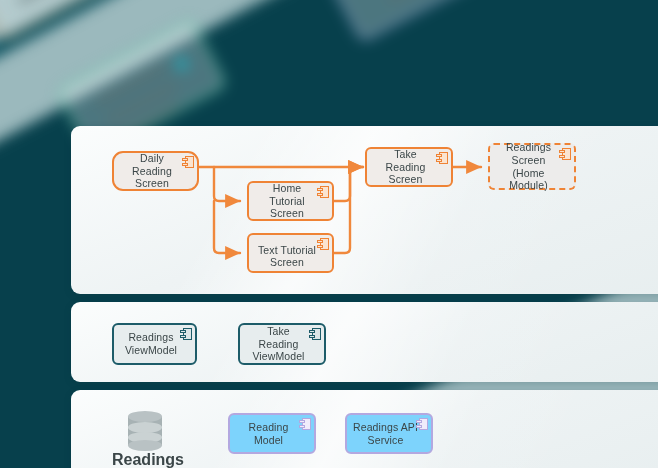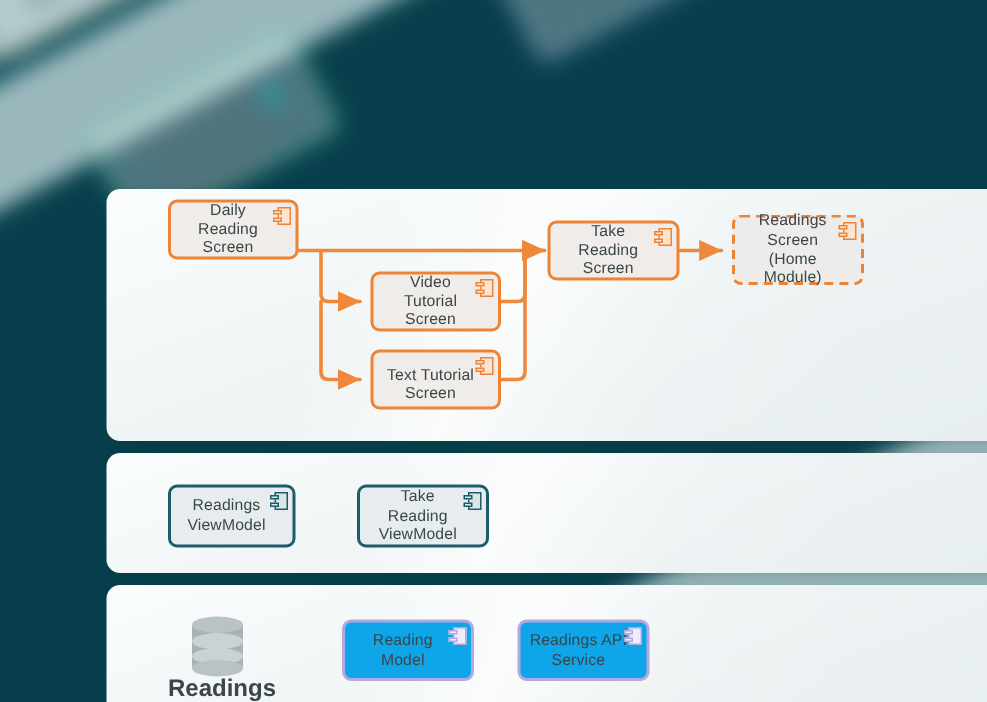--- a/index.html
+++ b/index.html
@@ -35,21 +35,21 @@
   .node{
     position:absolute;border-radius:6px;box-sizing:border-box;
     display:flex;align-items:center;justify-content:center;text-align:center;
     font-size:10.5px;line-height:12.6px;color:#3b4648;letter-spacing:.01em;
     padding:2px 13px 2px 6px;
   }
   .node .lbl{display:block;white-space:pre-line;}
   .node.screen{border:2px solid #ef8335;background:#f0ece9;}
   .node.screen.dashed{border-style:dashed;background:#edeceb;}
   .node.vm{border:2px solid #1d5c69;background:#e7edee;}
-  .node.model{border:2px solid #b3a8e0;background:#0ea5e9;justify-content:flex-end;}
+  .node.model{border:2px solid #b3a8e0;background:#7dd3fc;}
 
   
   .cicon{position:absolute;top:3px;right:3px;width:12px;height:12px;}
   .cicon .body{position:absolute;left:3px;top:0;width:9px;height:12px;box-sizing:border-box;border:1.3px solid;}
   .cicon .tab{position:absolute;left:0;width:6px;height:3px;box-sizing:border-box;border:1.3px solid;}
   .cicon .t1{top:2px;}
   .cicon .t2{top:7px;}
   .cicon.orange .body,.cicon.orange .tab{border-color:#ef8335;background:#fbe4d0;}
   .cicon.teal .body,.cicon.teal .tab{border-color:#1d5c69;background:#dbe6e8;}
   .cicon.purple .body,.cicon.purple .tab{border-color:#b3a8e0;background:#f0ecfb;}
@@ -116,32 +116,32 @@
       <path d="M214,167 L214,196 Q214,201 219,201 L240,201" marker-end="url(#ah)"></path>
       <path d="M214,201 L214,248 Q214,253 219,253 L240,253" marker-end="url(#ah)"></path>
 
       <path d="M334,201 L345,201 Q350,201 350,196 L350,172 Q350,167 355,167 L363,167" marker-end="url(#ah)"></path>
       <path d="M334,253 L345,253 Q350,253 350,248 L350,172"></path>
 
       <path d="M453,167 L481,167" marker-end="url(#ah)"></path>
     </g>
   </svg>
 
-  <div class="node screen" style="left:112px;top:133px;width:87px;height:40px;">
+  <div class="node screen" style="left:112px;top:151px;width:87px;height:40px;border-radius:11px;">
     <span class="lbl">Daily Reading
 Screen</span>
     <span class="cicon orange">
       <span class="body"></span>
         <span class="tab t1"></span>
         <span class="tab t2"></span>
     </span>
   </div>
 
   <div class="node screen" style="left:247px;top:181px;width:87px;height:40px;">
-    <span class="lbl">Video Tutorial
+    <span class="lbl">Home Tutorial
 Screen</span>
     <span class="cicon orange">
       <span class="body"></span>
         <span class="tab t1"></span>
         <span class="tab t2"></span>
     </span>
   </div>
 
   <div class="node screen" style="left:247px;top:233px;width:87px;height:40px;align-items:flex-end;">
     <span class="lbl">Text Tutorial

